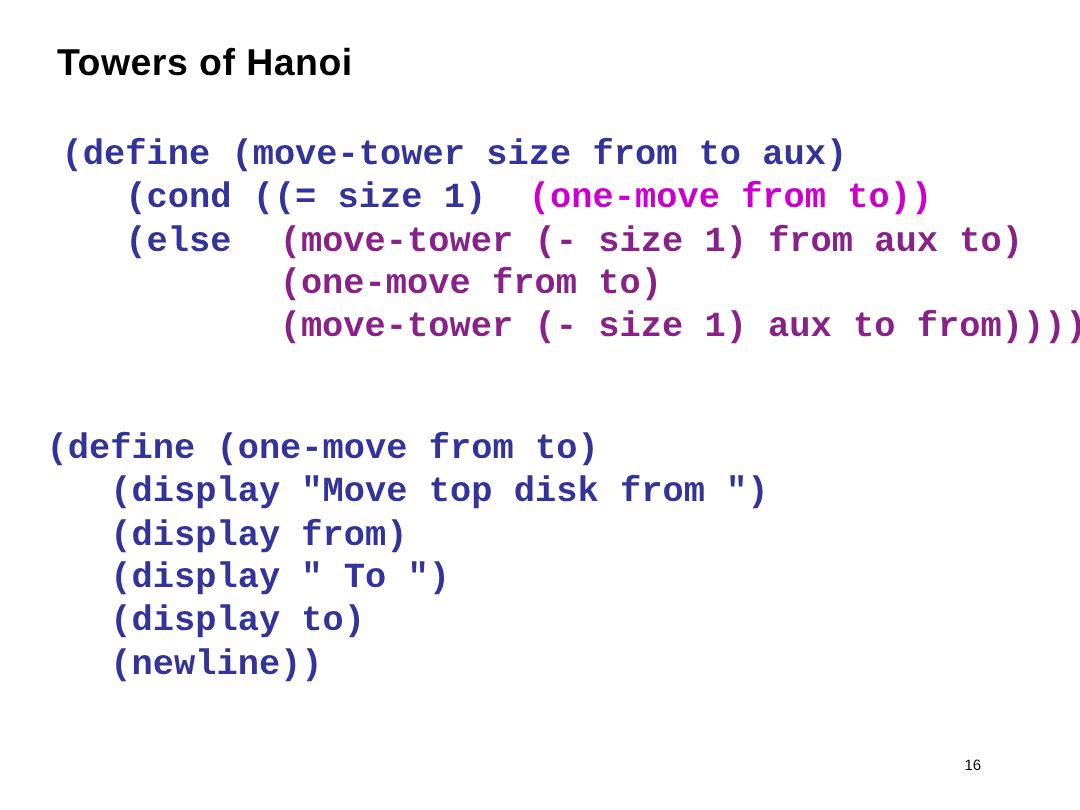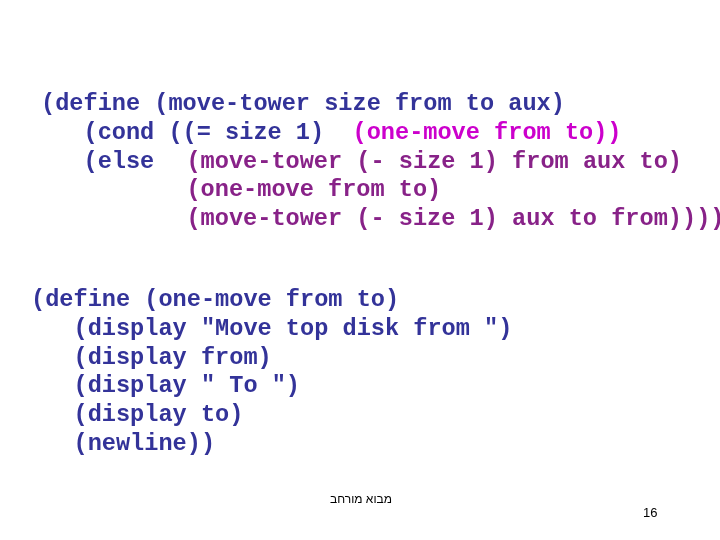--- a/index.html
+++ b/index.html
@@ -47,31 +47,31 @@
     width: 162px;
     text-align: center;
     font-size: 12px;
     color: #000000;
     direction: rtl;
   }
   .page-number {
     position: absolute;
     left: 643px;
     top: 505px;
-    font-size: 13px;
+    font-size: 10px;
     color: #000000;
   }
 </style>
 </head>
 <body>
 
 <div id="slide">
 
+  <div class="slide-title">Towers of Hanoi</div>
 
   <pre class="code" id="code-block-1"><span class="code-line"><span data-color="navy">(define (move-tower size from to aux)</span></span><span class="code-line"><span data-color="navy">   (cond ((= size 1)  </span><span data-color="magenta">(one-move from to))</span></span><span class="code-line"><span data-color="navy">   (else </span><span data-color="purple">(move-tower (- size 1) from aux to)</span></span><span class="code-line"><span data-color="purple">         (one-move from to)</span></span><span class="code-line"><span data-color="purple">         (move-tower (- size 1) aux to from))))</span></span></pre>
 
   <pre class="code" id="code-block-2"><span class="code-line"><span data-color="navy">(define (one-move from to)</span></span><span class="code-line"><span data-color="navy">   (display "Move top disk from ")</span></span><span class="code-line"><span data-color="navy">   (display from)</span></span><span class="code-line"><span data-color="navy">   (display " To ")</span></span><span class="code-line"><span data-color="navy">   (display to)</span></span><span class="code-line"><span data-color="navy">   (newline))</span></span></pre>
 
-  <div class="footer-course">מבוא מורחב</div>
 
   <div class="page-number">16</div>
 
 </div>
 
 </body></html>

